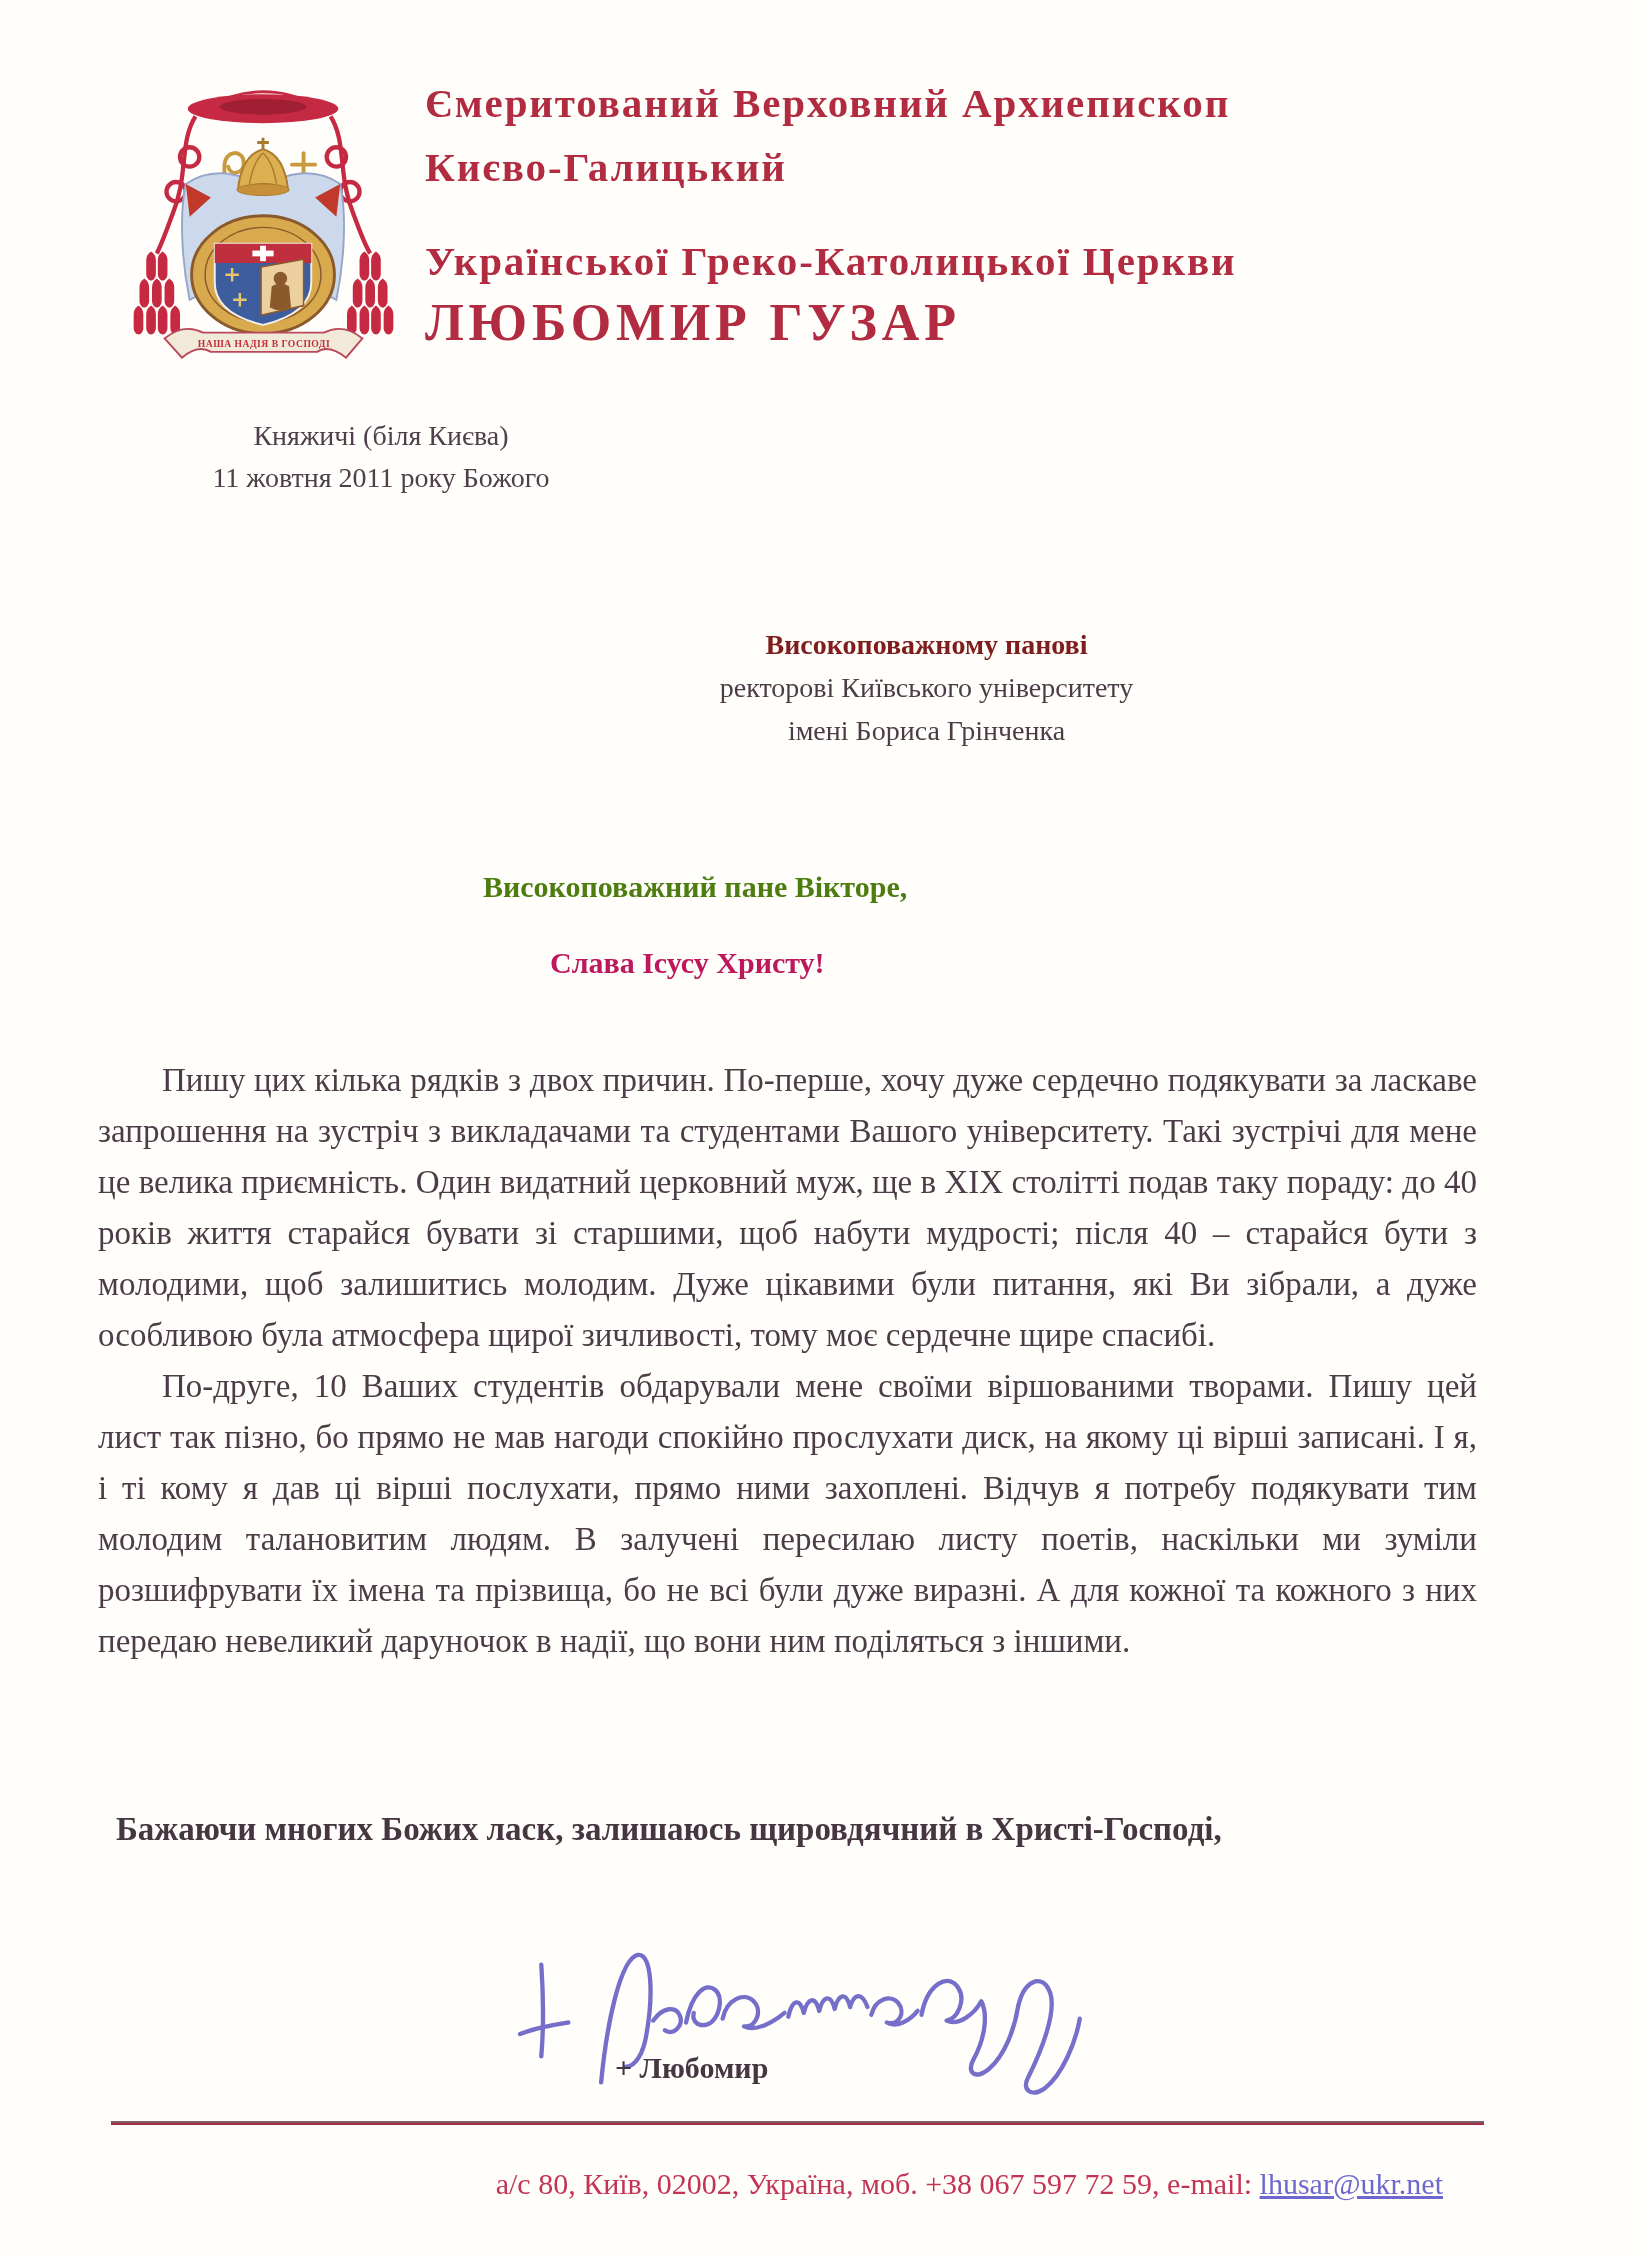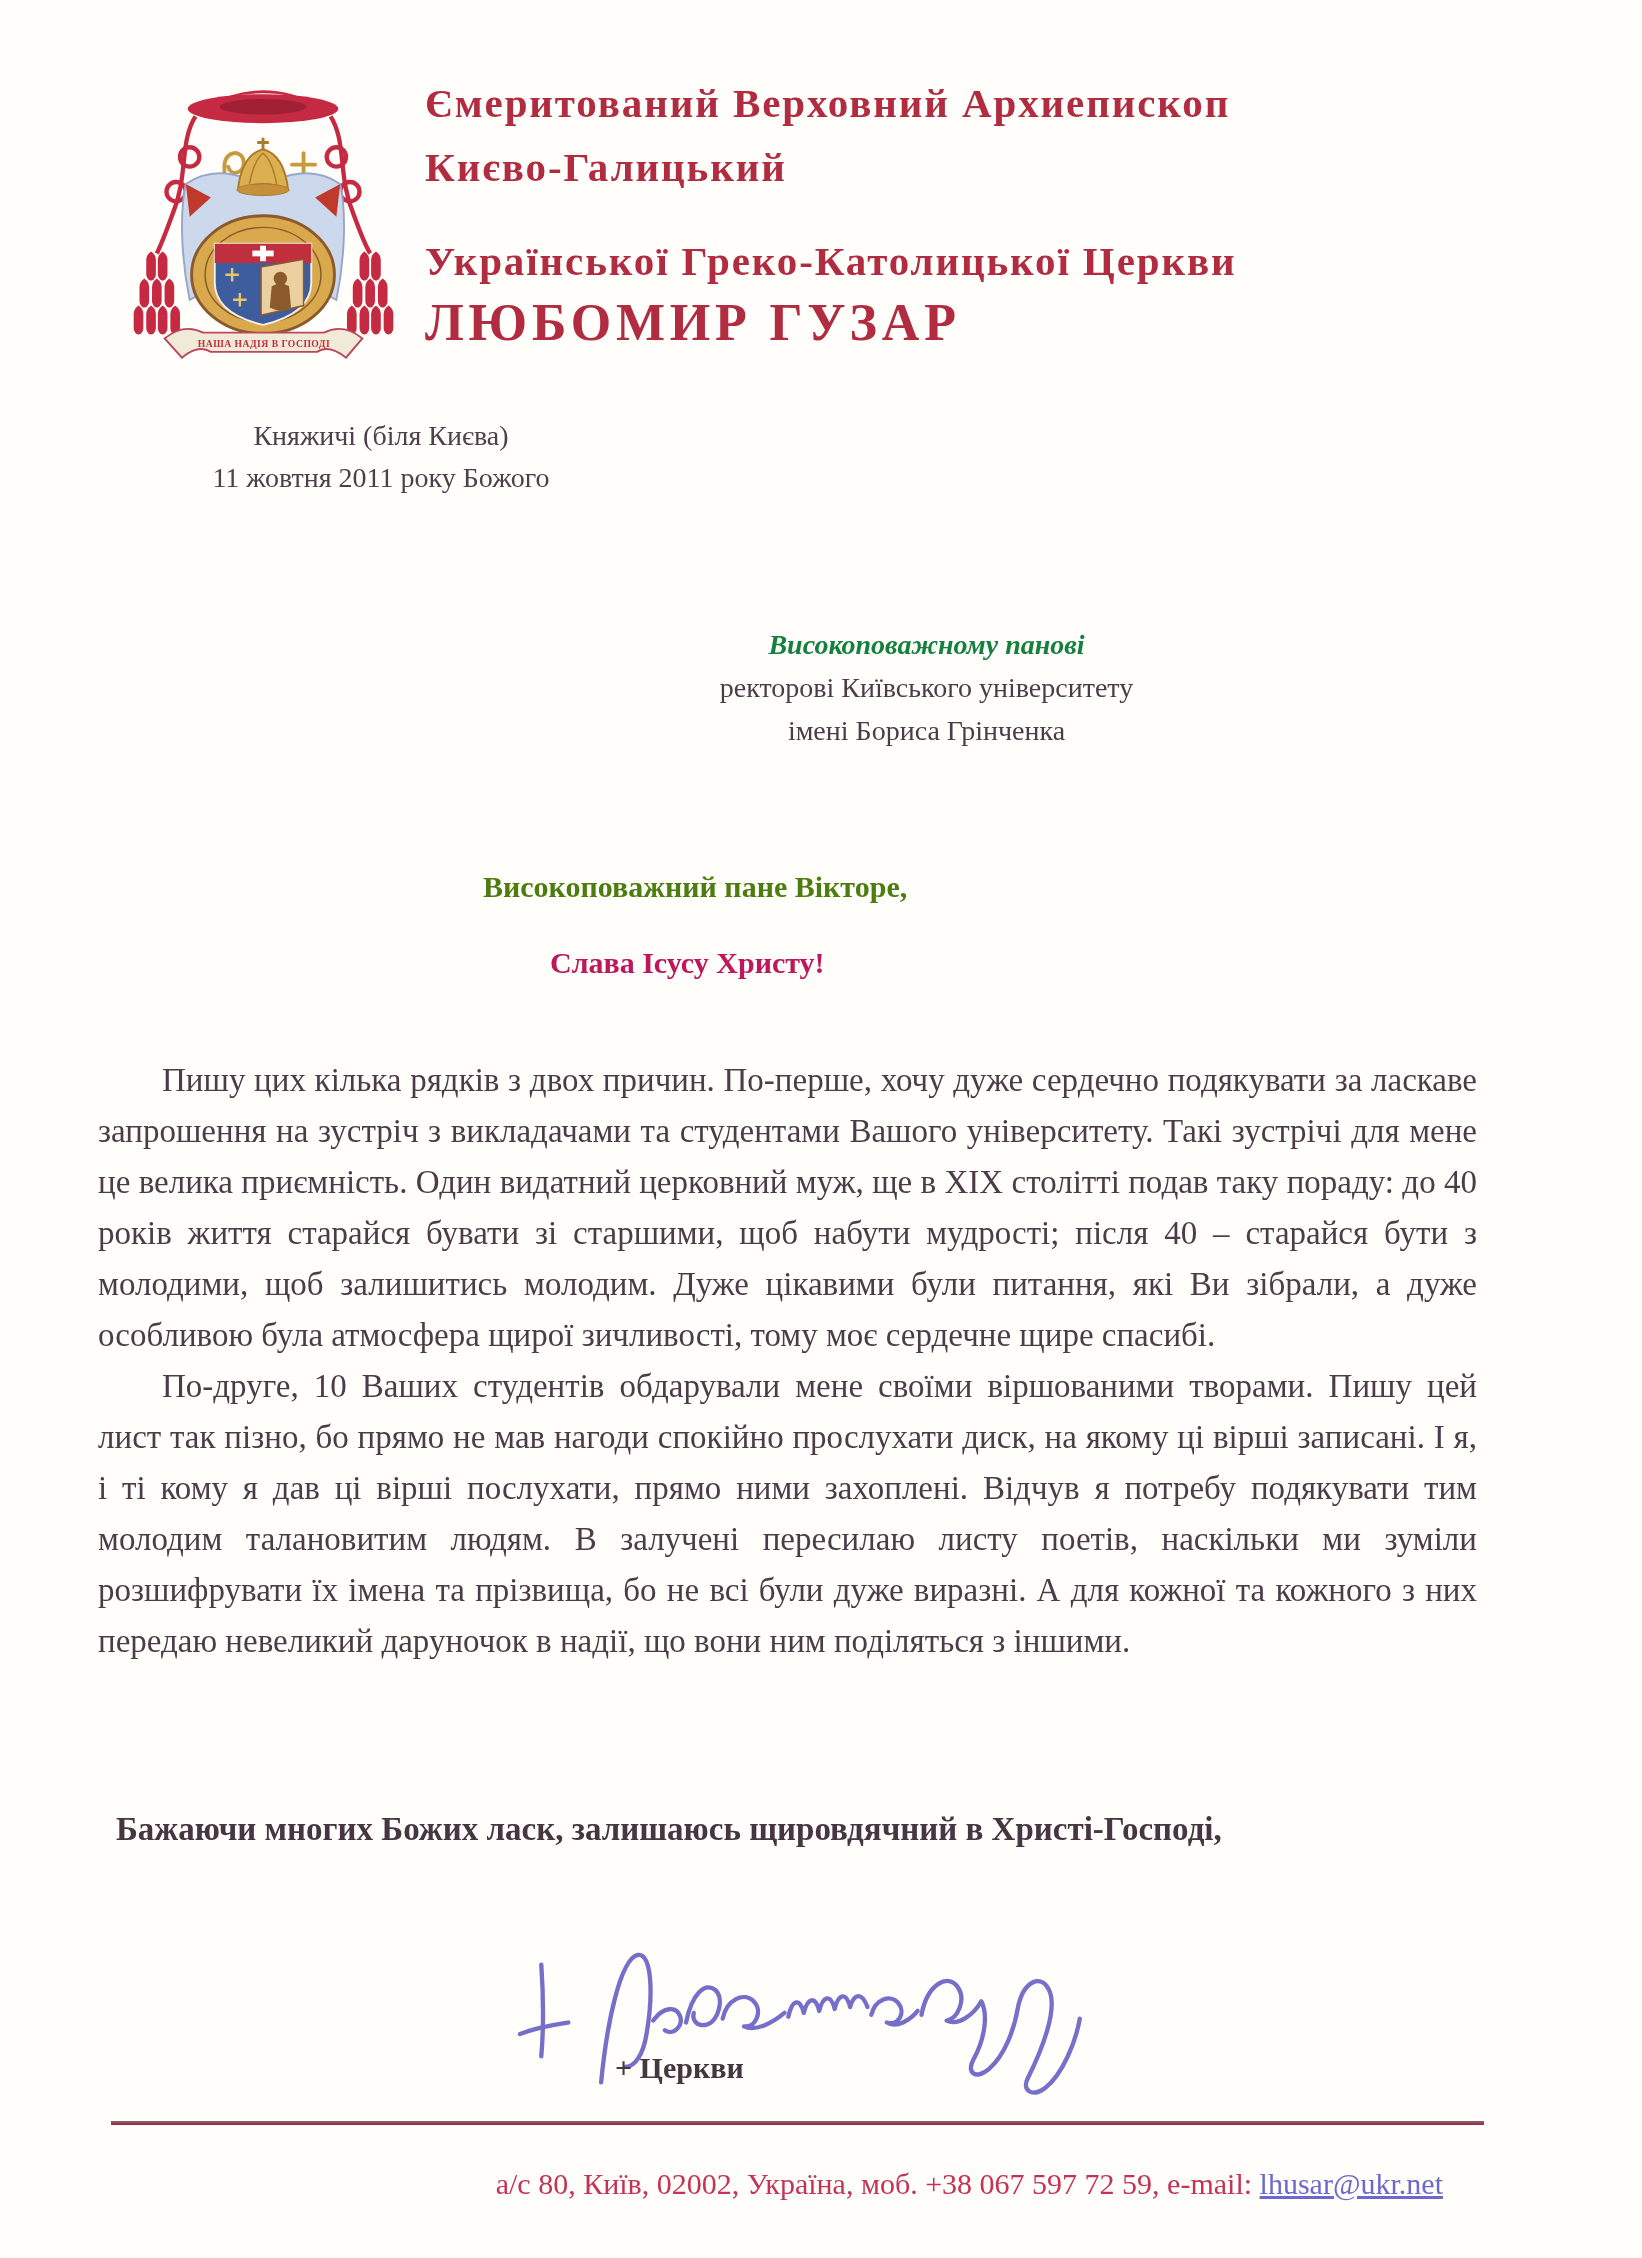--- a/index.html
+++ b/index.html
@@ -27,21 +27,21 @@
   
   .meta-block{
     left:183px;top:415px;width:396px;text-align:center;
     font-size:28px;line-height:42px;color:#4e3f4a;
   }
   
   .addr-block{
     left:632px;top:623px;width:589px;text-align:center;
     font-size:28px;line-height:43px;color:#4c3c47;
   }
-  .addr-block .b{font-weight:bold;color:#15803d;font-style:italic;}
+  .addr-block .b{font-weight:bold;color:#7f1d1d;}
   
   .sal-1{left:483px;top:870px;font-size:30px;font-weight:bold;color:#4d7c0f;}
   .sal-2{left:550px;top:946px;font-size:30px;font-weight:bold;color:#be185d;}
   
   .body-text{
     left:98px;top:1014px;width:1379px;
     font-size:33px;line-height:51px;text-align:justify;
     color:#4c3c47;
     margin-top:41px;
   }
@@ -184,21 +184,21 @@
       <path d="M92 162 C98 100 112 34 130 30 C145 28 146 72 139 112 C136 131 128 146 117 146"></path>
       <path d="M146 98 C156 84 170 82 174 94 C177 104 166 114 158 108"></path>
       <path d="M180 100 C186 70 200 58 210 66 C220 74 214 98 202 102 C192 105 186 98 188 90"></path>
       <path d="M218 96 C222 76 240 68 250 78 C260 88 252 106 240 104 C252 110 270 100 282 90"></path>
       <path d="M286 94 C290 76 298 74 302 90 C306 74 314 72 318 88 C322 72 330 70 334 86 C338 70 346 68 350 84 C354 70 362 68 368 84"></path>
       <path d="M372 92 C376 76 392 70 400 80 C408 90 400 104 388 100 C398 106 412 98 420 88"></path>
       <path d="M424 92 C430 60 452 48 462 64 C470 76 462 96 450 98 C462 104 478 92 486 78 C494 94 488 120 478 138 C470 152 480 160 494 148 C510 134 520 108 524 84 C530 56 548 50 556 66 C566 86 548 130 534 158 C528 170 538 178 552 168 C570 154 584 120 588 96"></path>
     </g>
   </svg>
 
-  <div class="abs printed-name">+ Церкви</div>
+  <div class="abs printed-name">+ Любомир</div>
 
   <div class="abs rule"></div>
   <div class="abs footer">
     <span>а/с 80, Київ, 02002, Україна, моб. +38 067 597 72 59, e-mail: </span><a href="#">lhusar@ukr.net</a>
   </div>
 
 </div>
 
 
 </body></html>

